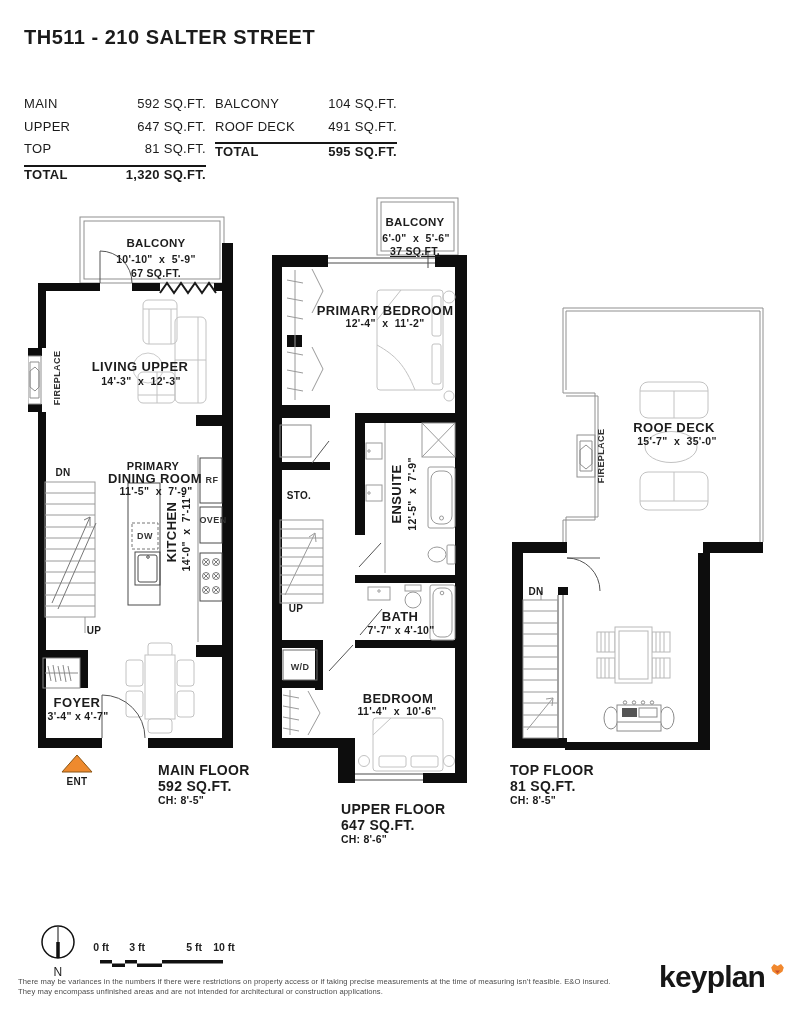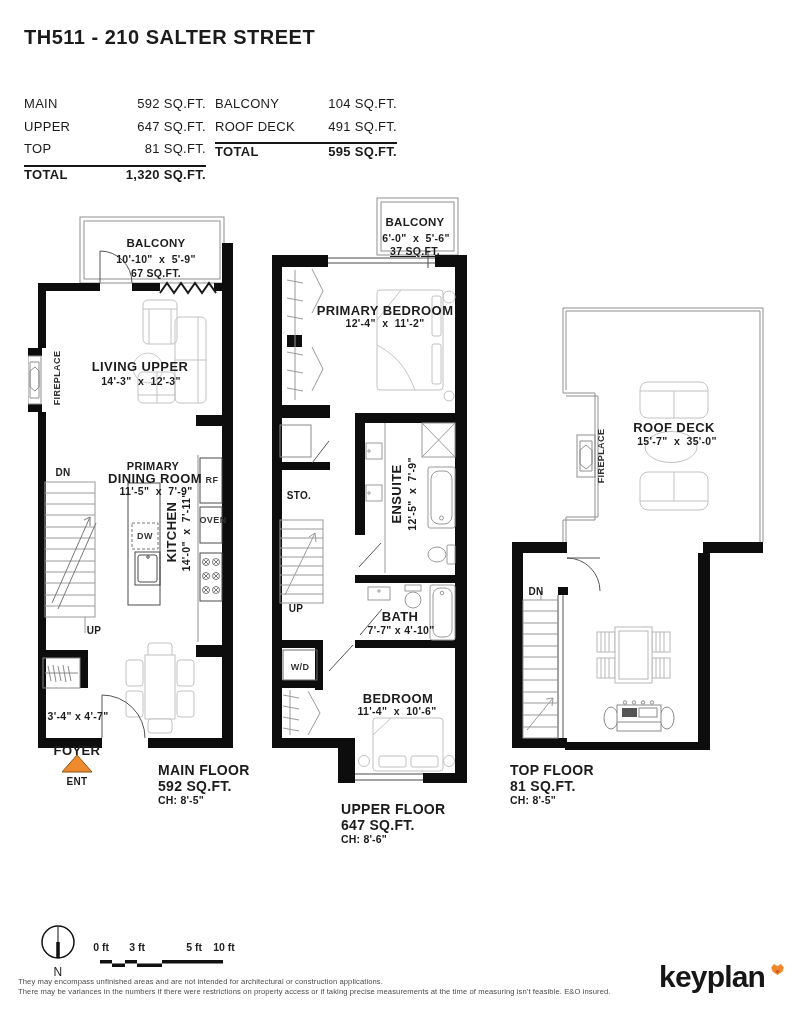--- a/index.html
+++ b/index.html
@@ -363,21 +363,21 @@
   <div class="lbl small" style="left:63px;top:472px;">DN</div>
   <div class="lbl small" style="left:94px;top:630px;">UP</div>
   <div class="lbl room rot" style="left:171px;top:532px;">KITCHEN</div>
   <div class="lbl dims rot" style="left:186px;top:532px;">14'-0"  x  7'-11"</div>
   <div class="lbl tiny" style="left:145px;top:536px;">DW</div>
   <div class="lbl tiny" style="left:212px;top:480px;">RF</div>
   <div class="lbl tiny" style="left:213px;top:520px;">OVEN</div>
   <div class="lbl small" style="left:153px;top:466px;font-size:11px;">PRIMARY</div>
   <div class="lbl room" style="left:155px;top:478px;">DINING ROOM</div>
   <div class="lbl dims" style="left:156px;top:491px;">11'-5"  x  7'-9"</div>
-  <div class="lbl room" style="left:77px;top:702px;margin-top:48px;">FOYER</div>
+  <div class="lbl room" style="left:77px;top:702px;">FOYER</div>
   <div class="lbl dims" style="left:78px;top:716px;">3'-4" x 4'-7"</div>
   <div class="lbl small" style="left:77px;top:781px;">ENT</div>
   <div class="pcap" style="left:158px;top:762px;">
     <div class="pc1">MAIN FLOOR</div>
     <div class="pc1">592 SQ.FT.</div>
     <div class="pc3">CH: 8'-5"</div>
   </div>
 
   <div class="lbl small" style="left:415px;top:222px;font-size:11.5px;">BALCONY</div>
   <div class="lbl dims" style="left:416px;top:238px;">6'-0"  x  5'-6"</div>
@@ -422,22 +422,22 @@
     <rect x="30" y="5" width="12" height="3.5" fill="#111"></rect>
     <rect x="42" y="8.5" width="25" height="3.5" fill="#111"></rect>
     <rect x="67" y="5" width="61" height="3.5" fill="#111"></rect>
   </svg>
   <div class="scale-lbl" style="left:101px;top:947px;">0 ft</div>
   <div class="scale-lbl" style="left:137px;top:947px;">3 ft</div>
   <div class="scale-lbl" style="left:162px;top:947px;margin-left:32px;">5 ft</div>
   <div class="scale-lbl" style="left:224px;top:947px;">10 ft</div>
 
   <div class="disc" style="left:18px;top:977px;width:700px;">
+    <div>There may be variances in the numbers if there were restrictions on property access or if taking precise measurements at the time of measuring isn't feasible. E&amp;O insured.</div>
     <div>They may encompass unfinished areas and are not intended for architectural or construction applications.</div>
-    <div>There may be variances in the numbers if there were restrictions on property access or if taking precise measurements at the time of measuring isn't feasible. E&amp;O insured.</div>
   </div>
 
   <div class="brand" style="left:659px;top:960px;">keyplan</div>
   <svg class="abs" style="left:770px;top:963px;" width="15" height="13" viewBox="0 0 15 13">
     <path d="M1.2,4.5 L4,1 L7.5,3 L11,1 L13.8,4.5 L12.5,8.5 L7.5,12 L2.5,8.5 Z" fill="#f1882e"></path>
     <path d="M5,7.5 L10,7.5 L7.5,10.5 Z" fill="#c94f2c"></path>
   </svg>
 
 </div>
 

